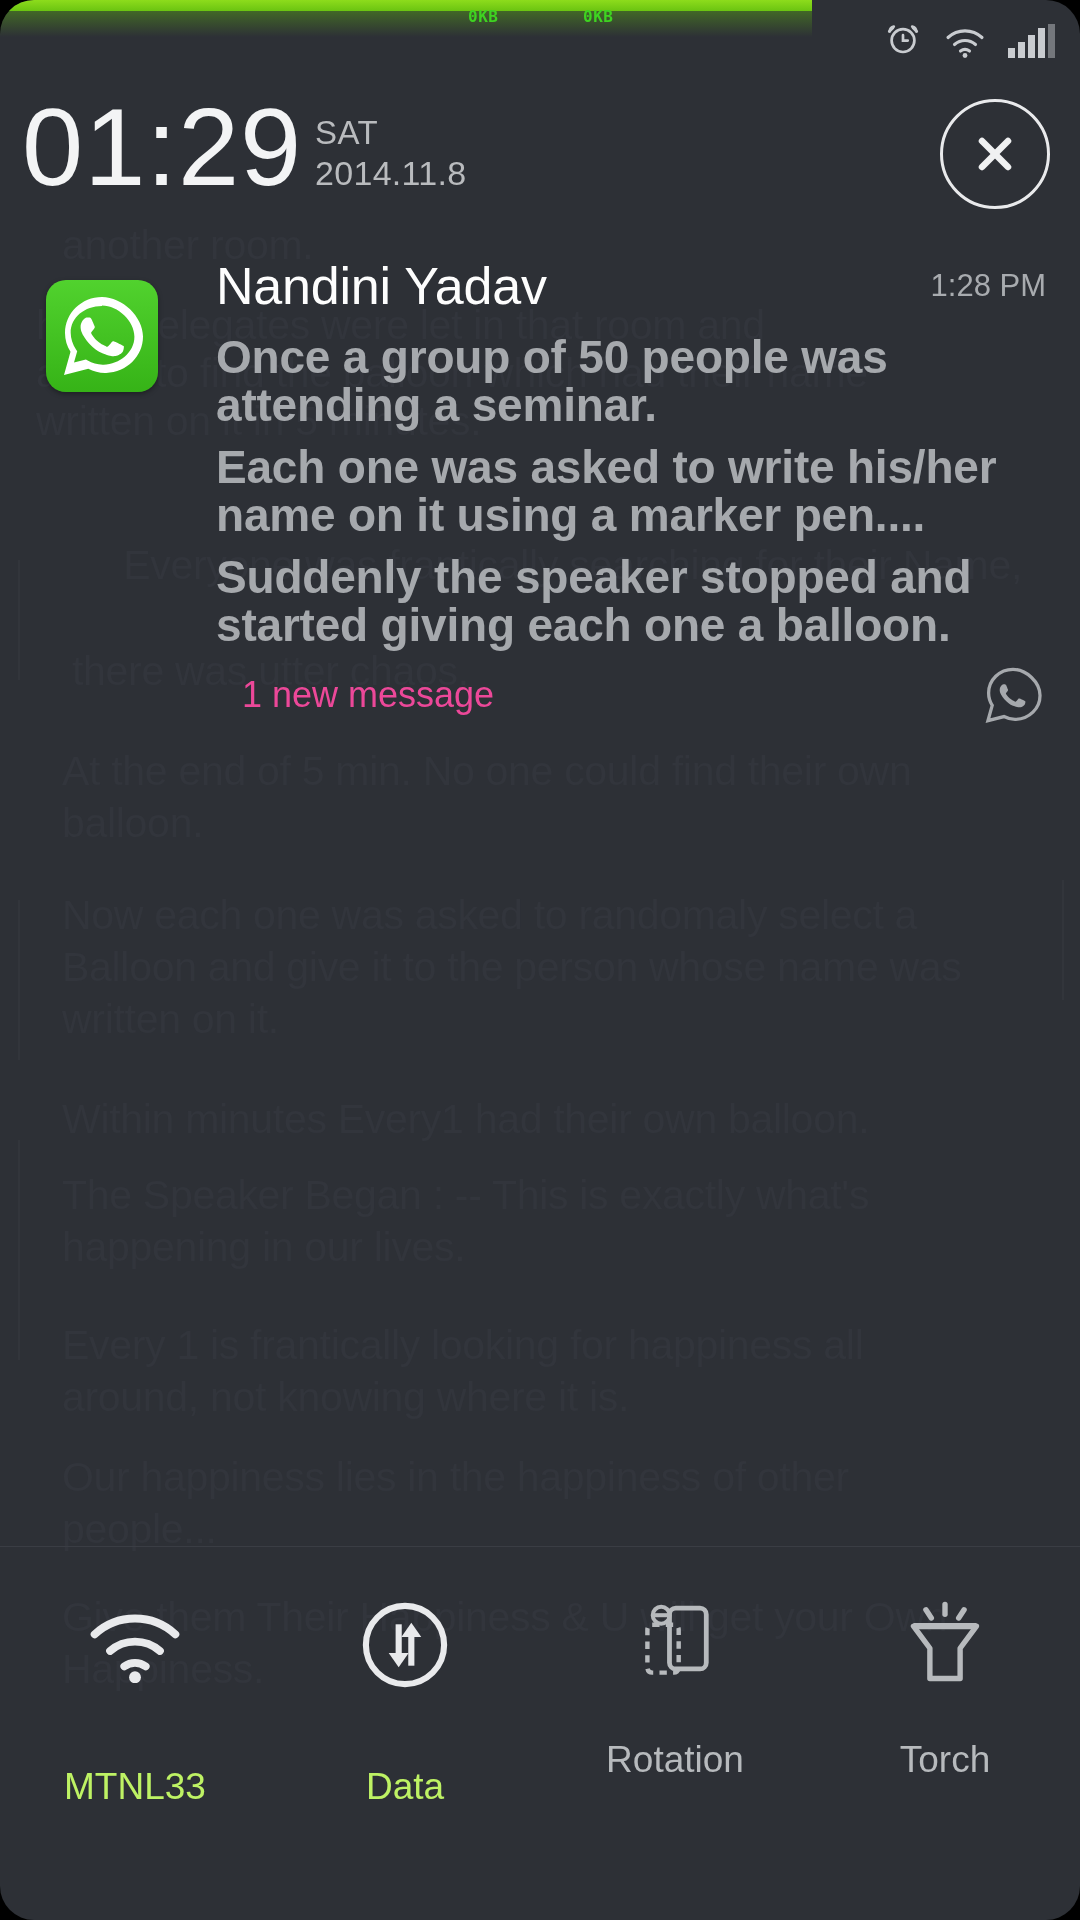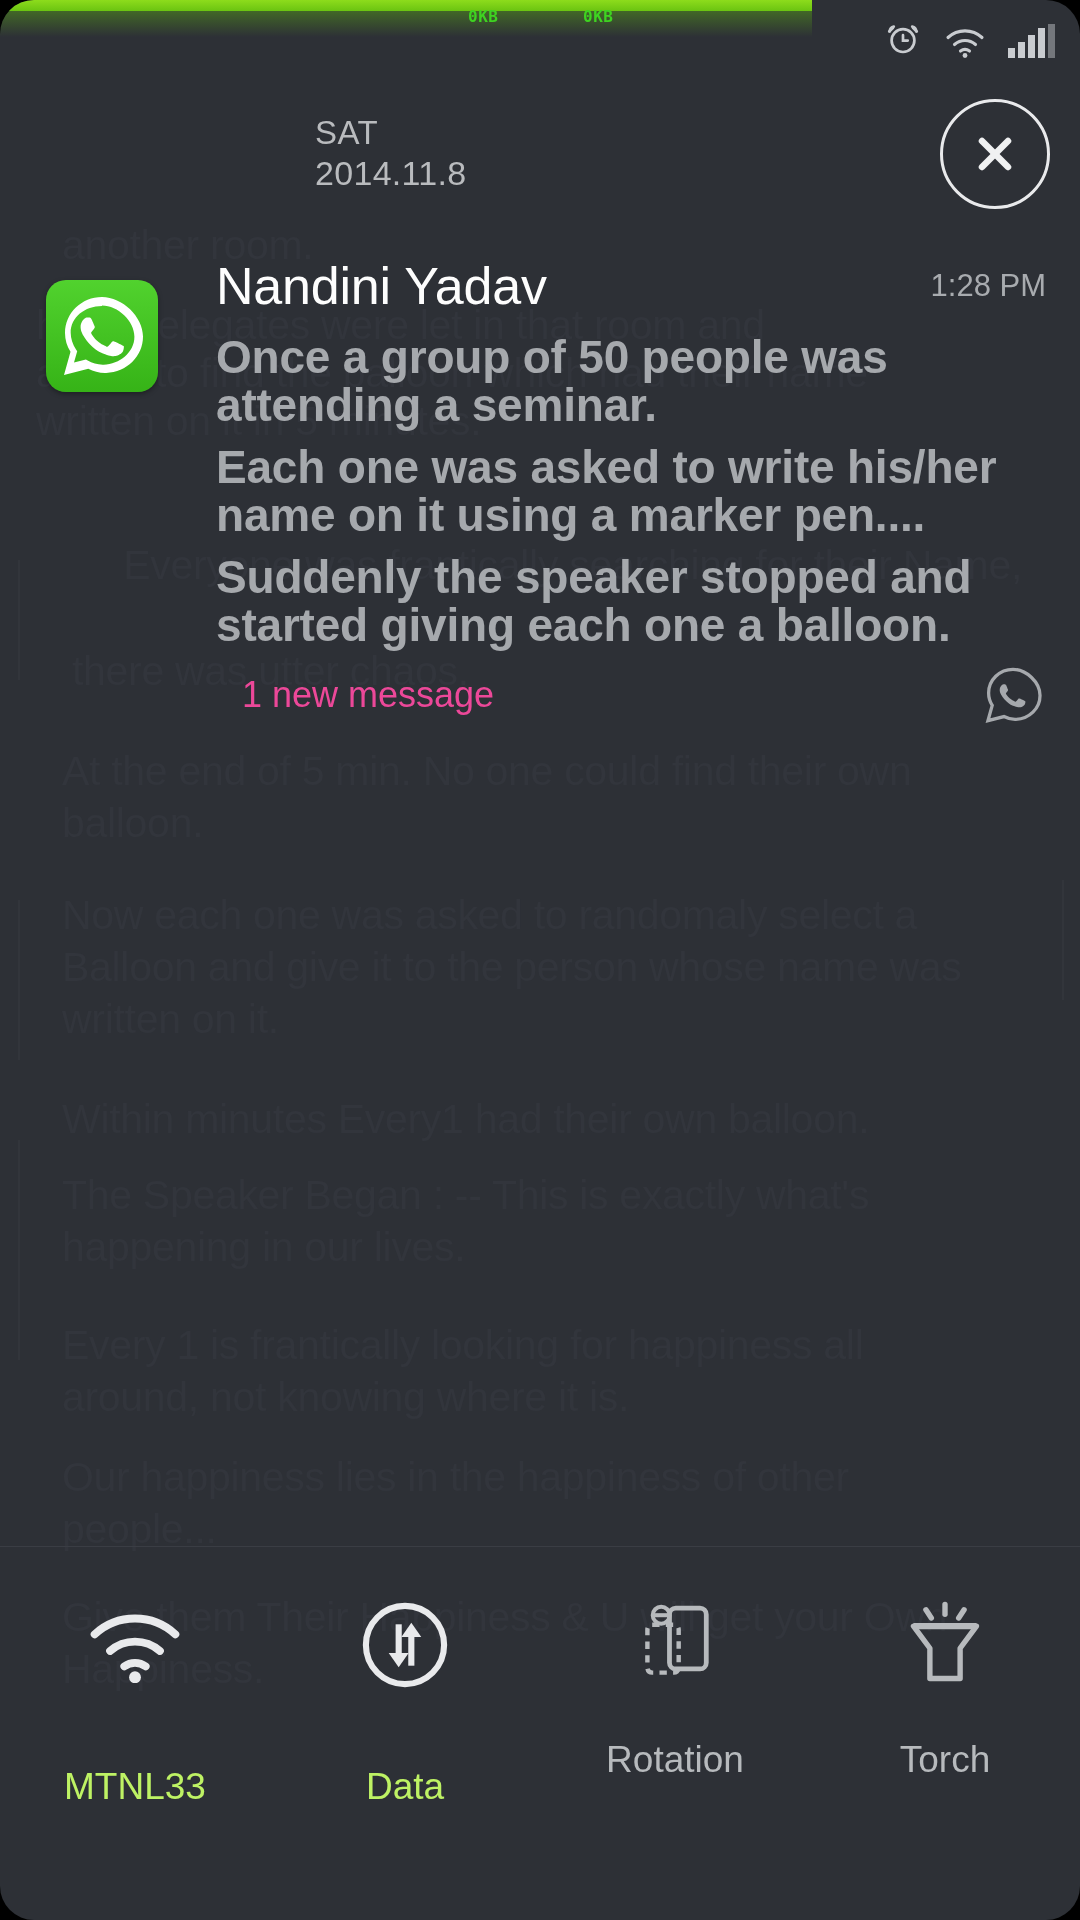--- a/index.html
+++ b/index.html
@@ -344,20 +344,21 @@
           <rect x="10" y="18" width="7" height="16" fill="#c9ccd0"></rect>
           <rect x="20" y="11" width="7" height="23" fill="#c9ccd0"></rect>
           <rect x="30" y="4" width="7" height="30" fill="#c9ccd0"></rect>
           <rect x="40" y="0" width="7" height="34" fill="#74777c"></rect>
         </svg>
       </span>
     </div>
   </div>
 
   <div id="clockrow">
+    <div id="clock">01:29</div>
     <div id="datebox">
       <div id="dow">SAT</div>
       <div id="ymd">2014.11.8</div>
     </div>
     <div id="close-btn">
       <svg width="56" height="56" viewBox="0 0 56 56">
         <g stroke="#f0f1f2" stroke-width="6.5" stroke-linecap="round">
           <path d="M15 15 L41 41"></path>
           <path d="M41 15 L15 41"></path>
         </g>

